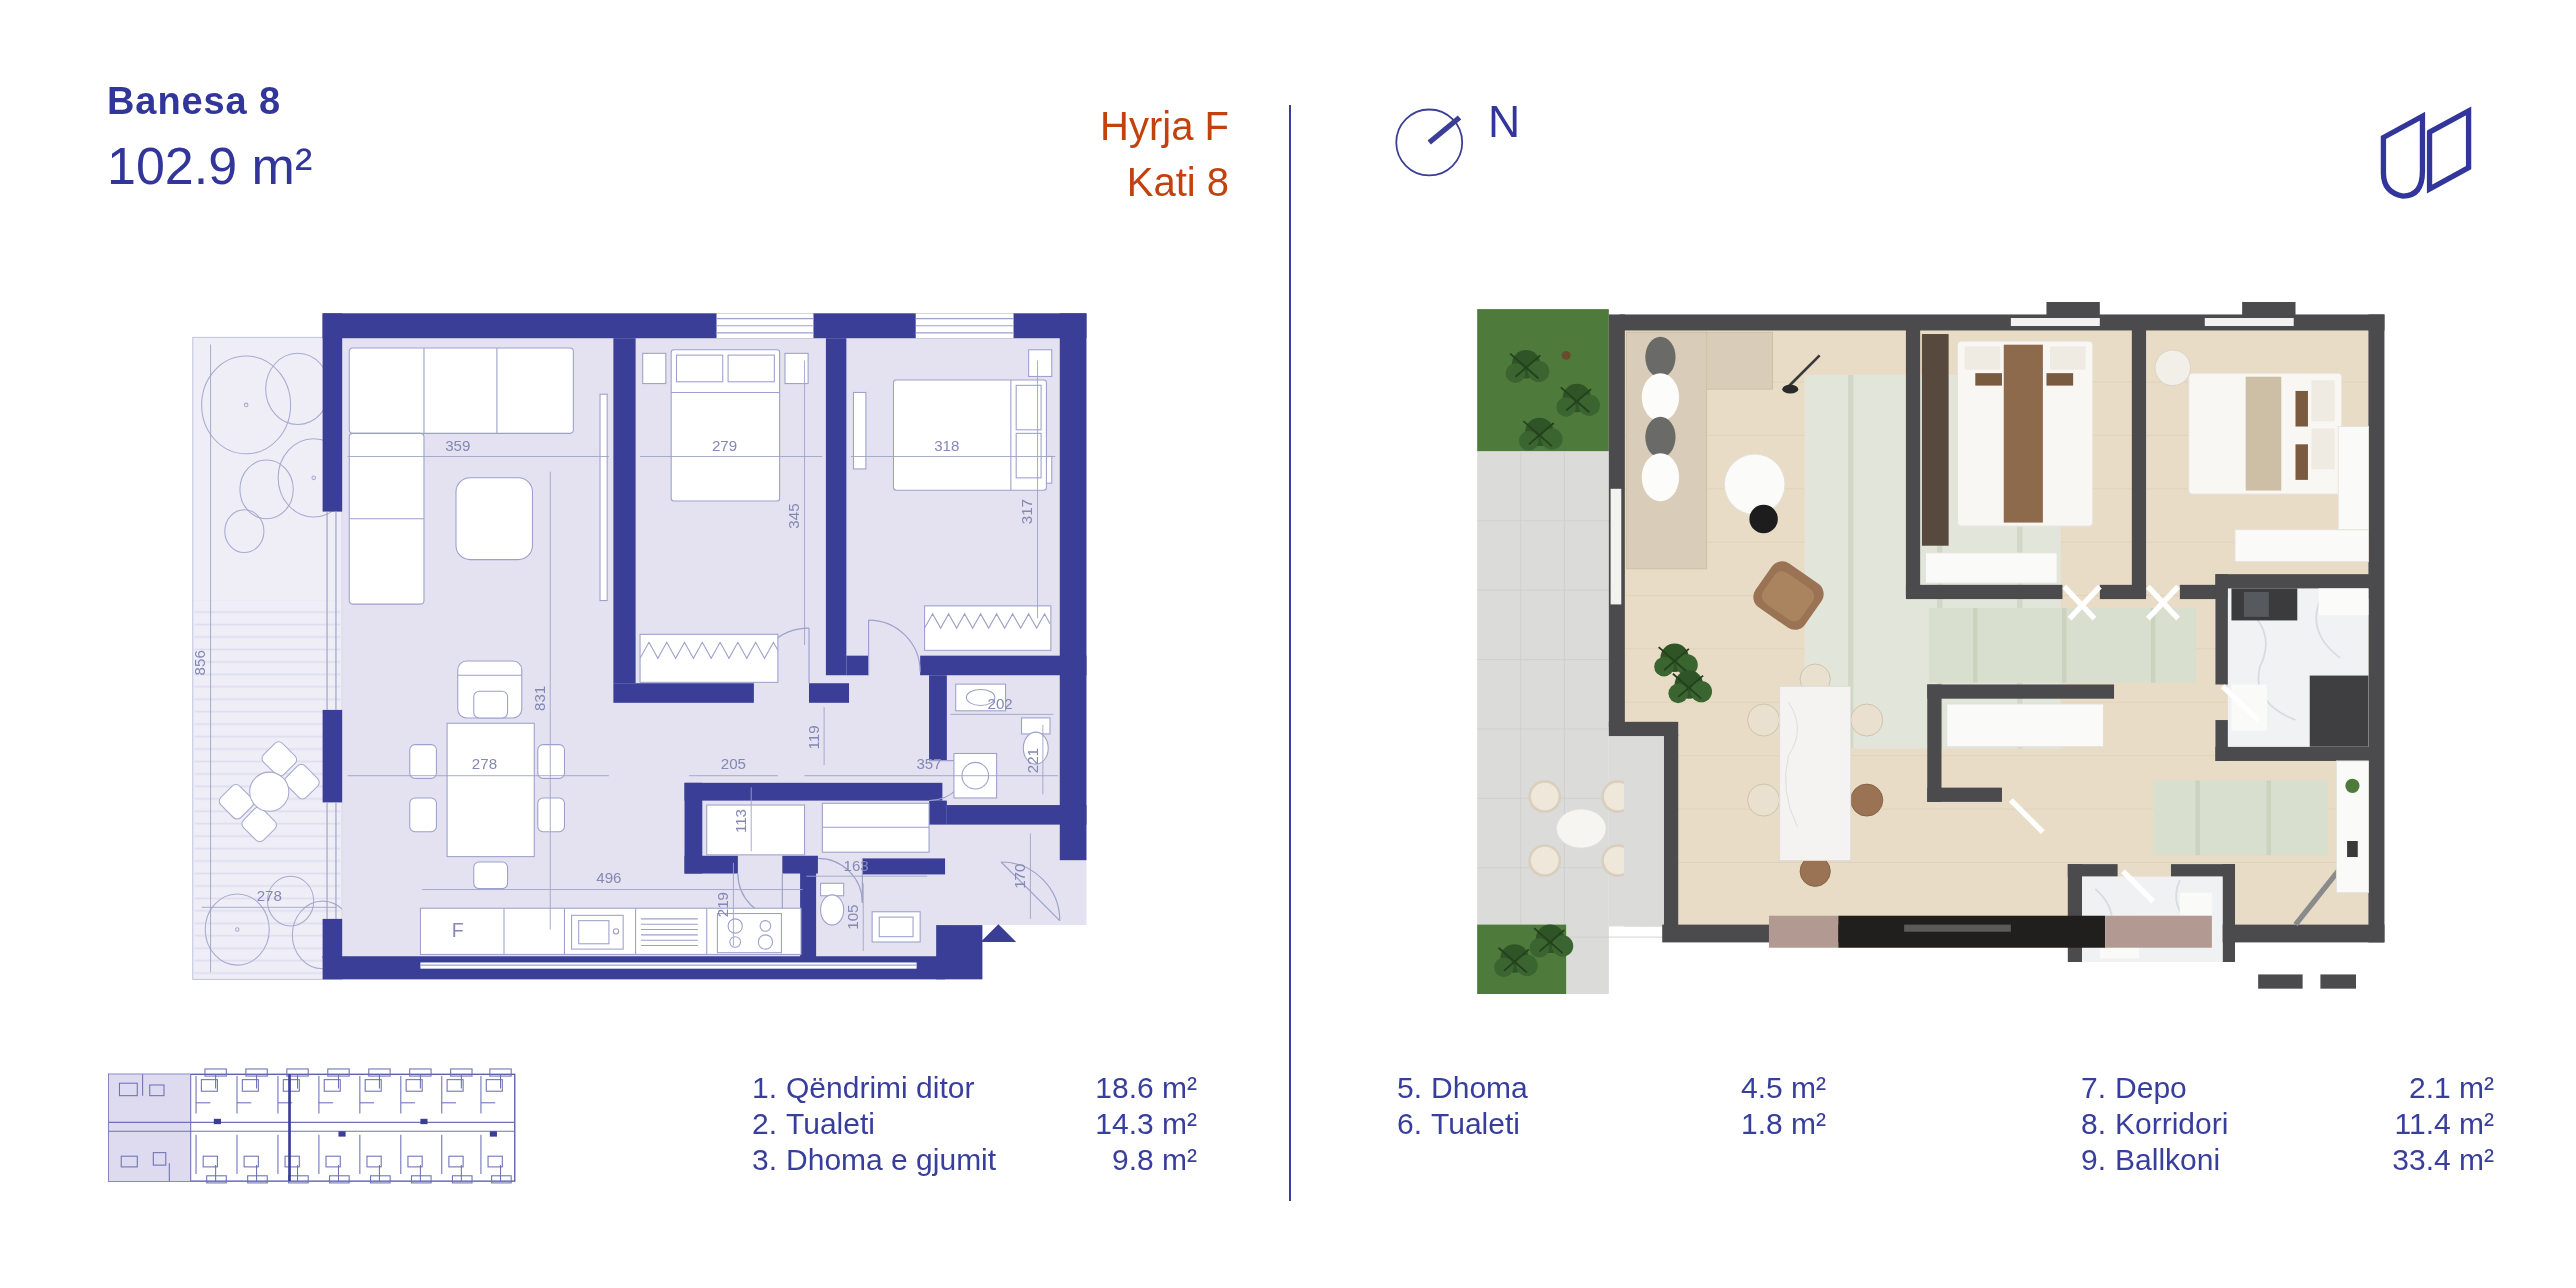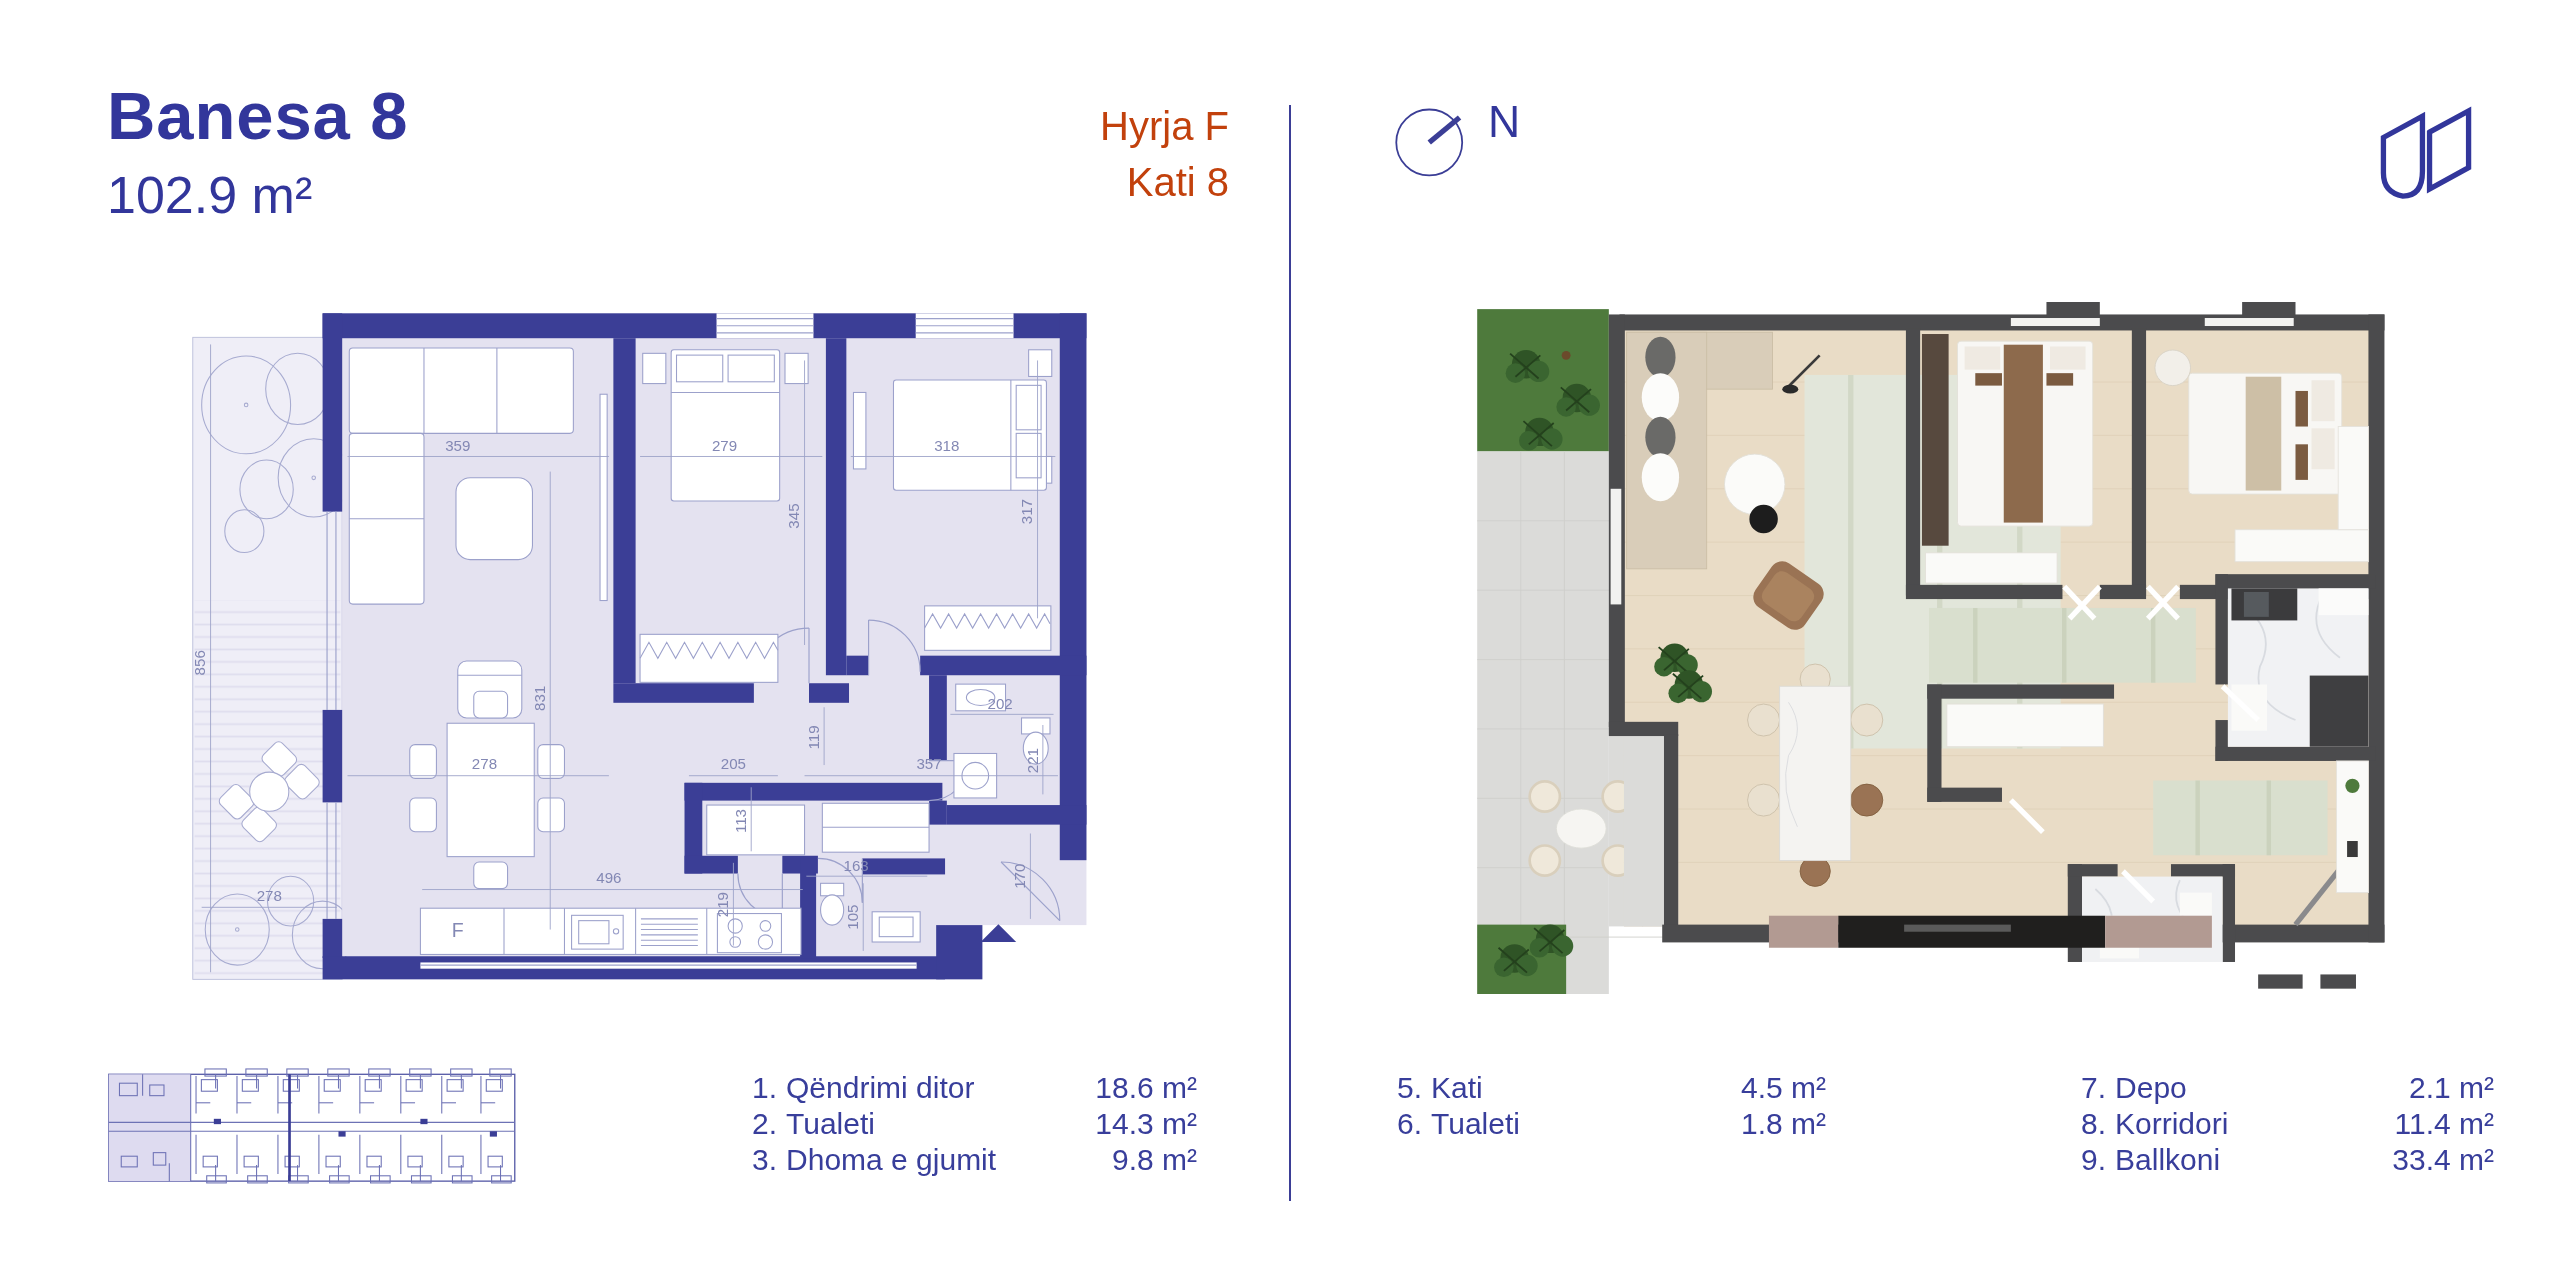--- a/index.html
+++ b/index.html
@@ -3,21 +3,21 @@
 <meta charset="utf-8">
 <style>
   html,body{margin:0;padding:0;}
   body{
     width:2576px;height:1288px;position:relative;background:#ffffff;
     font-family:"Liberation Sans", sans-serif;overflow:hidden;
   }
   .abs{position:absolute;}
   
   .title-block{left:107px;top:82px;color:#32369B;}
-  .title-block .main{font-size:67px;font-weight:bold;letter-spacing:0.9px;line-height:1;}
+  .title-block .main{font-size:38px;font-weight:bold;letter-spacing:0.9px;line-height:1;}
   .title-block .area{font-size:52px;font-weight:normal;margin-top:20px;line-height:1;}
   .entry-block{left:925px;top:98px;width:304px;text-align:right;color:#c2410c;
     font-size:40px;line-height:1.4;}
   .divider{left:1289px;top:105px;width:1.8px;height:1096px;background:#3B3E96;}
   
   .legend-col{top:1071px;color:#383E9B;font-size:30px;}
   .legend-col .row{display:flex;justify-content:space-between;align-items:baseline;height:36px;}
   .legend-col .lbl{white-space:nowrap;}
   .legend-col .lbl .lnum{margin-right:9px;}
   .legend-col .val{white-space:nowrap;}
@@ -534,21 +534,21 @@
     <span class="val">14.3 m²</span>
   </div>
   <div class="row">
     <span class="lbl"><span class="lnum">3.</span><span>Dhoma e gjumit</span></span>
     <span class="val">9.8 m²</span>
   </div>
 </div>
 
 <div class="abs legend-col" id="legend-col-2">
   <div class="row">
-    <span class="lbl"><span class="lnum">5.</span><span>Kati</span></span>
+    <span class="lbl"><span class="lnum">5.</span><span>Dhoma</span></span>
     <span class="val">4.5 m²</span>
   </div>
   <div class="row">
     <span class="lbl"><span class="lnum">6.</span><span>Tualeti</span></span>
     <span class="val">1.8 m²</span>
   </div>
 </div>
 
 <div class="abs legend-col" id="legend-col-3">
   <div class="row">

